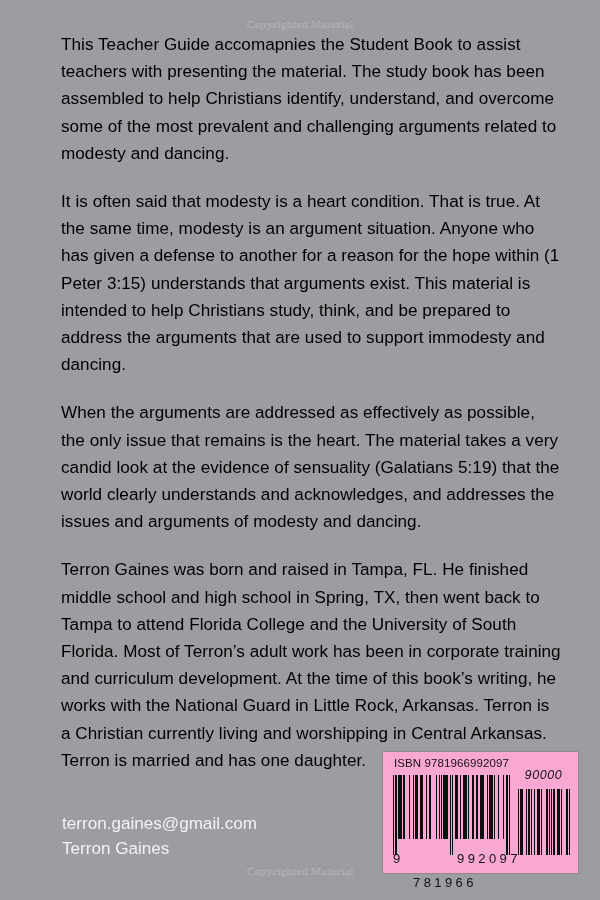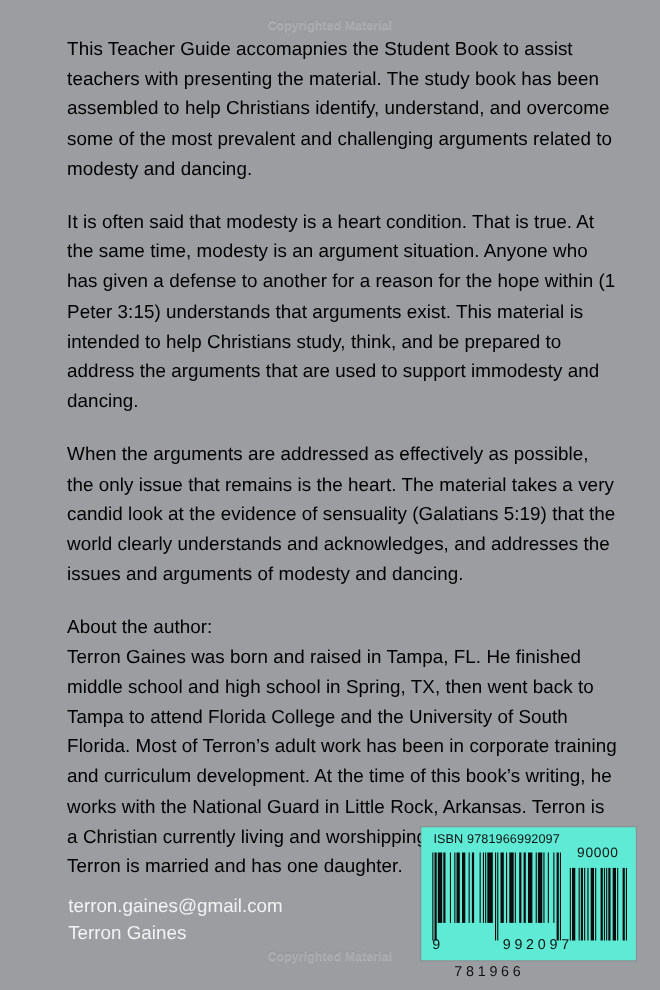--- a/index.html
+++ b/index.html
@@ -17,21 +17,21 @@
     font-family: "Liberation Sans", "DejaVu Sans", sans-serif;
     -webkit-font-smoothing: antialiased;
   }
 
   
   .watermark {
     position: absolute;
     left: 0;
     width: 100%;
     text-align: center;
-    font-family: Liberation Sans, sans-serif;
+    font-family: Liberation Serif, serif;
     font-size: 11px;
     font-weight: bold;
     letter-spacing: 0.2px;
     color: #a8aaae;
     text-shadow: 0 1px 0 rgba(255,255,255,0.22), 0 -1px 0 rgba(120,122,126,0.35);
     user-select: none;
   }
   #watermark-top   { top: 17px; }
   #watermark-bottom{ top: 864px; }
 
@@ -63,21 +63,21 @@
     line-height: 25px;
   }
 
   
   #barcode-box {
     position: absolute;
     left: 383px;
     top: 752px;
     width: 195px;
     height: 121px;
-    background: #5eead4;
+    background: #f9a8d4;
     box-shadow: 0 0 0 1px rgba(120,122,126,0.45);
   }
   #isbn-text {
     position: absolute;
     left: 11px;
     top: 5px;
     font-size: 11.5px;
     color: #111;
     font-family: "Liberation Sans", "DejaVu Sans", sans-serif;
     letter-spacing: 0.1px;
@@ -99,20 +99,21 @@
   }
   #addon-digits {
     position: absolute;
     left: 134px;
     top: 16px;
     width: 53px;
     text-align: center;
     font-size: 12.5px;
     color: #111;
     letter-spacing: 0.6px;
+    font-style: italic;
   }
   .bar {
     position: absolute;
     top: 0;
     background: #0d0d0d;
     height: 100%;
   }
   .bar.tall { height: 100%; }
   .bar.short { height: 80%; }
   #ean-digits {
@@ -134,21 +135,20 @@
 <body>
 
 <div id="cover">
 
   <div class="watermark" id="watermark-top">Copyrighted Material</div>
 
   <div id="blurb">
     <p>This Teacher Guide accomapnies the Student Book to assist teachers with presenting the material. The study book has been assembled to help Christians identify, understand, and overcome some of the most prevalent and challenging arguments related to modesty and dancing.</p>
     <p>It is often said that modesty is a heart condition.  That is true.  At the same time, modesty is an argument situation.  Anyone who has given a defense to another for a reason for the hope within (1 Peter 3:15) understands that arguments exist.  This material is intended to help Christians study, think, and be prepared to address the arguments that are used to support immodesty and dancing.</p>
     <p>When the arguments are addressed as effectively as possible, the only issue that remains is the heart.  The material takes a very candid look at the evidence of sensuality (Galatians 5:19) that the world clearly understands and acknowledges, and addresses the issues and arguments of modesty and dancing.</p>
-    <p class="author-heading">About the author:</p>
     <p>Terron Gaines was born and raised in Tampa, FL.  He finished middle school and high school in Spring, TX, then went back to Tampa to attend Florida College and the University of South Florida.  Most of Terron’s adult work has been in corporate training and curriculum development.  At the time of this book’s writing, he works with the National Guard in Little Rock, Arkansas. Terron is a Christian currently living and worshipping in Central Arkansas.  Terron is married and has one daughter.</p>
   </div>
 
   <div id="author-block">
     <div>terron.gaines@gmail.com</div>
     <div>Terron Gaines</div>
   </div>
 
   <div id="barcode-box">
     <div id="isbn-text">ISBN 9781966992097</div>

